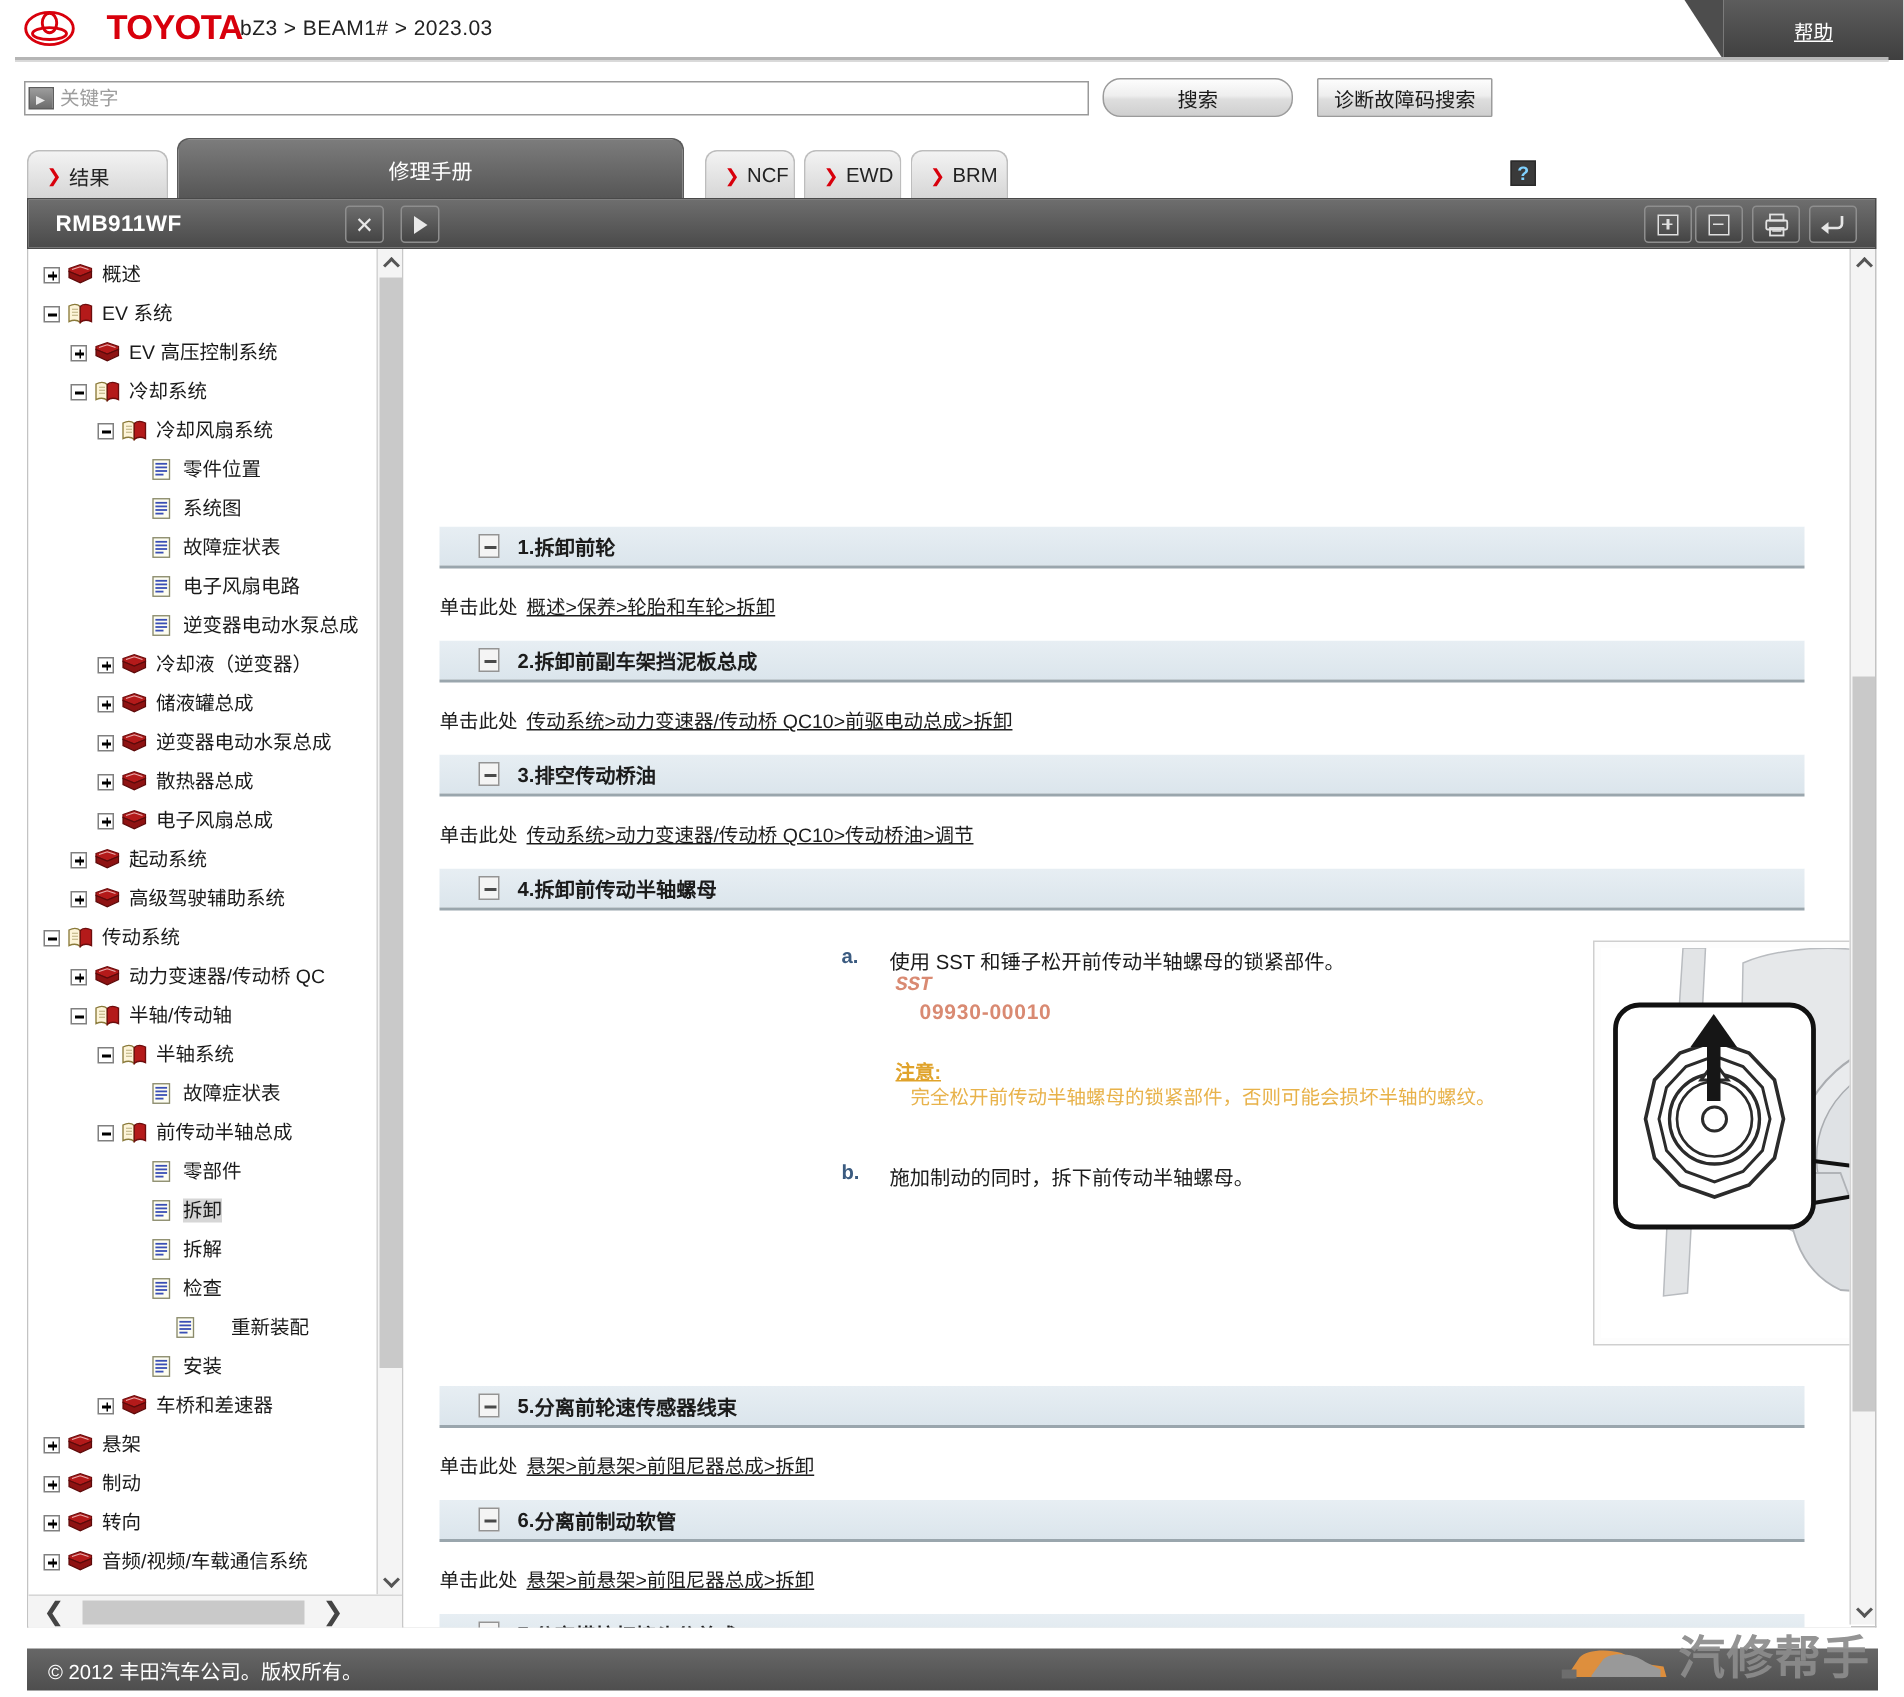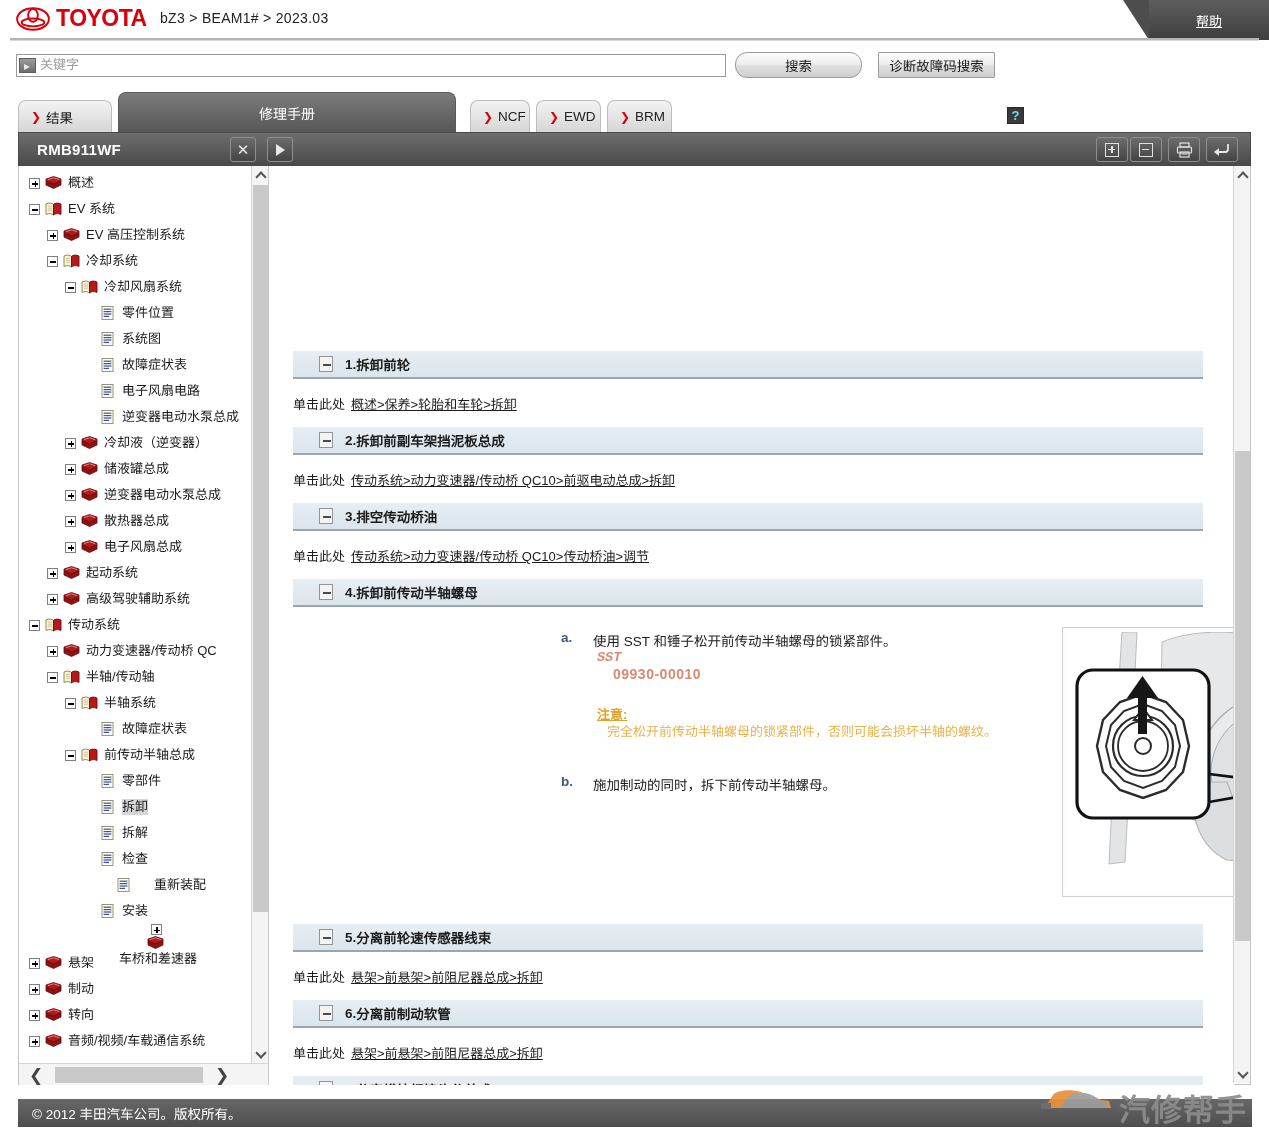--- a/index.html
+++ b/index.html
@@ -10,21 +10,21 @@
     font-family: "Liberation Sans", "DejaVu Sans", sans-serif;
     overflow: hidden;
   }
   .app { position: relative; width: 1269px; height: 1131px; background: #fff; }
 
   
   .header {
     position: absolute; left: 0; top: 0; width: 1269px; height: 40px;
     background: #ffffff;
   }
-  .brand { position: absolute; left: 16px; top: 5px; display: flex; align-items: center; gap: 6px; }
+  .brand { position: absolute; left: 16px; top: 5px; display: flex; align-items: center; gap: 21px; }
   .toyota-mark { width: 34px; height: 24px; display:block; }
   .toyota-word {
     font-size: 23px; font-weight: bold; color: #d8000c;
     letter-spacing: -0.5px; font-family: "Liberation Sans", sans-serif;
   }
   .breadcrumb {
     position: absolute; left: 160px; top: 10px;
     font-size: 14px; color: #222; letter-spacing: 0.3px;
   }
   .help-tab {
@@ -56,21 +56,21 @@
     background: linear-gradient(to bottom,#9c9c9c,#6d6d6d);
     border: 1px solid #5e5e5e; position: relative;
   }
   .kw-icon::after {
     content: ""; position: absolute; left: 4px; top: 5px;
     width: 0; height: 0; border-style: solid; border-width: 3px 0 3px 6px;
     border-color: transparent transparent transparent #e8e8e8;
   }
   .kw-input {
     border: 0; outline: 0; flex: 1; height: 23px; font-size: 13px;
-    padding-left: 4px; color: #0369a1; font-family: Liberation Mono, monospace;
+    padding-left: 4px; color: #0369a1; font-family: Liberation Sans, sans-serif;
     background: transparent;
   }
   .kw-input::placeholder { color: #9d9d9d; }
   .btn3d {
     position: absolute; top: 4px; height: 26px;
     background: linear-gradient(to bottom,#fdfdfd 0%,#eeeeee 45%,#dedede 55%,#cfcfcf 100%);
     border: 1px solid #9b9b9b; border-radius: 1px;
     font-size: 13.5px; color: #1a1a1a; cursor: pointer;
     font-family: "Liberation Sans", sans-serif;
   }
@@ -245,21 +245,21 @@
     position: absolute; left: 0; bottom: 0; width: 1269px; height: 38px;
     background: #ffffff;
   }
   .copyright {
     position: absolute; left: 18px; bottom: 4px; width: 1234px; height: 28px;
     background: linear-gradient(to bottom,#676767,#4e4e4e);
     color: #ffffff; font-size: 13.5px; display: flex; align-items: center; padding-left: 14px;
   }
   .watermark {
     position: absolute; right: 22px; bottom: 6px; height: 40px;
-    display: flex; align-items: flex-start; gap: 4px; opacity: 0.93;
+    display: flex; align-items: flex-end; gap: 4px; opacity: 0.93;
   }
   .wm-text {
     font-size: 31px; font-weight: bold; color: #8c8c8c;
     font-family: "Liberation Sans", sans-serif; letter-spacing: 1px;
   }
 </style>
 </head>
 <body>
 
 <div class="app">
@@ -622,21 +622,21 @@
               <span class="toggle hidden"></span>
               <svg width="19" height="16" viewBox="0 0 19 16" class="ico">
                 <rect x="4" y="1.5" width="11" height="13" fill="#fdfdf2" stroke="#8a8a6a" stroke-width="0.9"></rect>
                 <rect x="5.6" y="3.6" width="7.8" height="1.2" fill="#3a4fb5"></rect>
                 <rect x="5.6" y="6" width="7.8" height="1.2" fill="#3a4fb5"></rect>
                 <rect x="5.6" y="8.4" width="7.8" height="1.2" fill="#3a4fb5"></rect>
                 <rect x="5.6" y="10.8" width="5.4" height="1.2" fill="#3a4fb5"></rect>
               </svg>
               <span class="tlabel">安装</span>
             </div>
-            <div class="tnode" style="padding-left: 46px; flex-direction: column;">
+            <div class="tnode" style="padding-left: 46px;">
               <span class="toggle plus"></span>
               <svg width="19" height="16" viewBox="0 0 19 16" class="ico">
                 <path d="M2 4 L9.5 1.5 L17 4 L17 6 L9.5 9 L2 6 Z" fill="#b41a1a" stroke="#6d0d0d" stroke-width="0.8"></path>
                 <path d="M2 6 L9.5 9 L17 6 L17 10 L9.5 13.5 L2 10 Z" fill="#8e1212" stroke="#5c0a0a" stroke-width="0.8"></path>
                 <path d="M4 4.6 L9.5 2.8 L15 4.6" fill="none" stroke="#e8b0b0" stroke-width="0.7"></path>
               </svg>
               <span class="tlabel">车桥和差速器</span>
             </div>
             <div class="tnode" style="padding-left: 10px;">
               <span class="toggle plus"></span>

